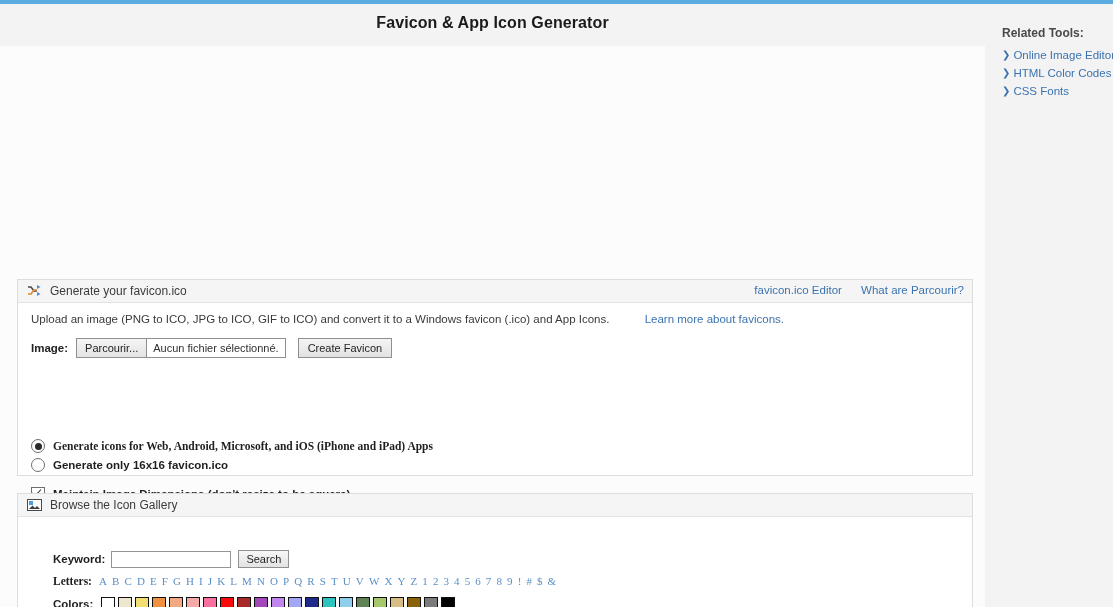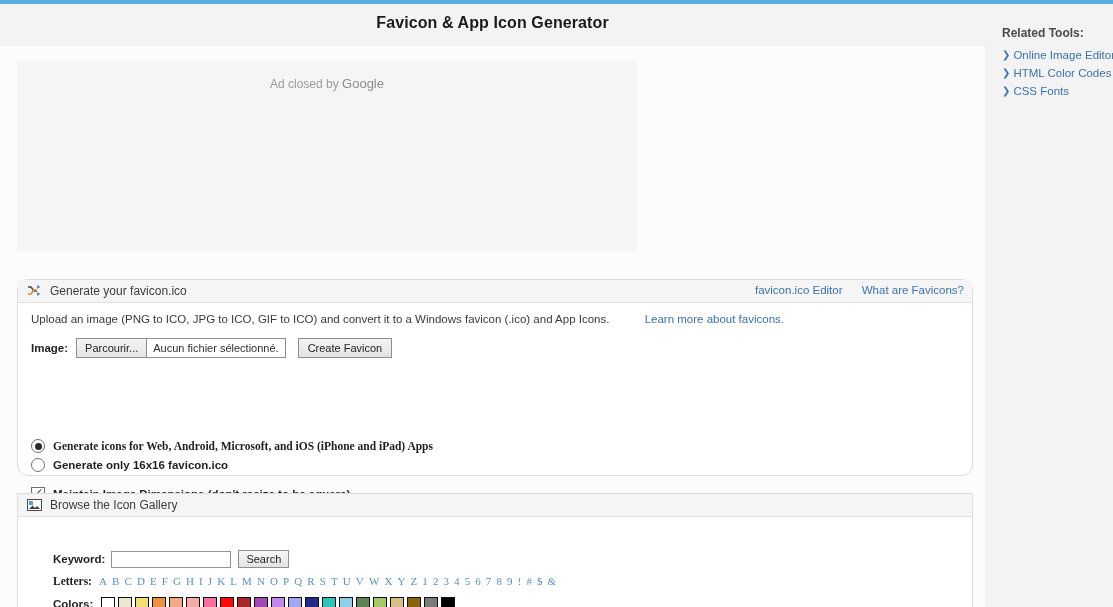--- a/index.html
+++ b/index.html
@@ -84,21 +84,21 @@
   }
   
   .panel {
     position: absolute;
     left: 17px;
     width: 956px;
     background: #ffffff;
     border: 1px solid #dddddd;
     box-sizing: border-box;
   }
-  .panel-generate { top: 233px; height: 197px; border-radius: 11px; }
+  .panel-generate { top: 233px; height: 197px; }
   .panel-gallery  { top: 447px; height: 160px; }
 
   .panel-head {
     position: relative;
     height: 22px;
     background: #f5f5f5;
     border-bottom: 1px solid #e2e2e2;
     padding: 0;
   }
   .panel-head-title {
@@ -386,41 +386,35 @@
 <div class="page">
 
   <div class="top-accent-bar"></div>
 
   <div class="header-band">
     <div class="page-title">Favicon &amp; App Icon Generator</div>
   </div>
 
   <div class="main-column">
 
-    <div class="ad-block">
-      <div class="ad-closed-text">
-        <span>Ad closed by</span>
-        <span class="brand">Google</span>
-      </div>
-    </div>
 
     <div class="panel panel-generate">
       <div class="panel-head">
         <span class="panel-head-icon">
           <svg width="15" height="14" viewBox="0 0 15 14">
             <path d="M1 3 h3 l3 4 h3" stroke="#4a4a4a" stroke-width="1.6" fill="none"></path>
             <path d="M1 10 h3 l3 -4 h3" stroke="#e08a2e" stroke-width="1.6" fill="none"></path>
             <path d="M10 1 l3.5 2 -3.5 2 z" fill="#4a8fcf"></path>
             <path d="M10 8 l3.5 2 -3.5 2 z" fill="#4a8fcf"></path>
           </svg>
         </span>
         <span class="panel-head-title">Generate your favicon.ico</span>
         <span class="panel-head-links">
           <a href="#">favicon.ico Editor</a>
-          <a href="#">What are Favicons?</a>
+          <a href="#">What are Parcourir?</a>
         </span>
       </div>
       <div class="panel-body">
 
         <div class="upload-desc">
           <span>Upload an image (PNG to ICO, JPG to ICO, GIF to ICO) and convert it to a Windows favicon (.ico) and App Icons.</span>
           <a href="#">Learn more about favicons.</a>
         </div>
 
         <div class="image-row">

